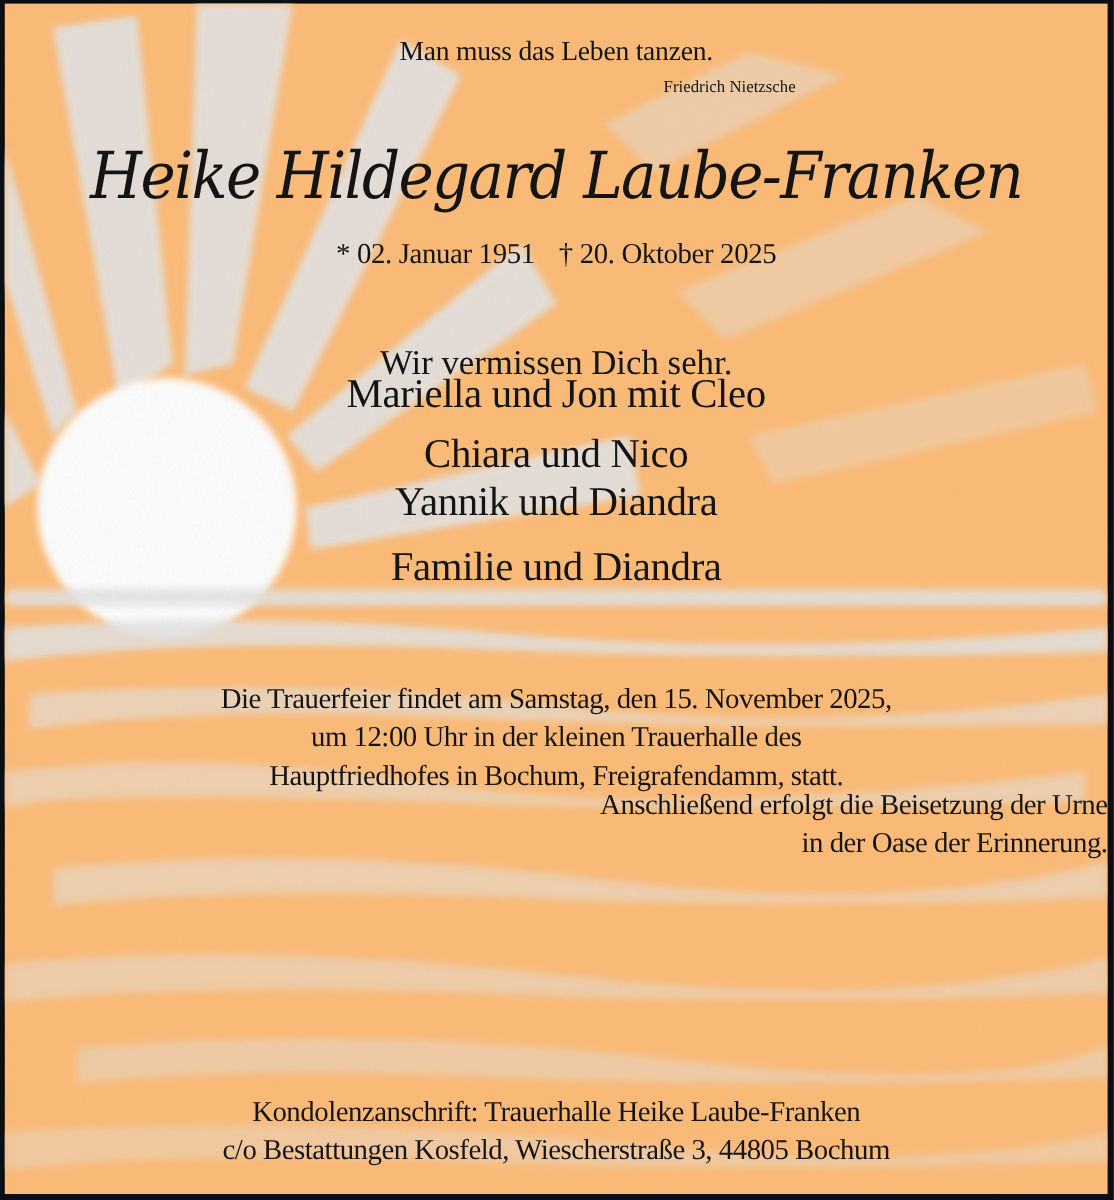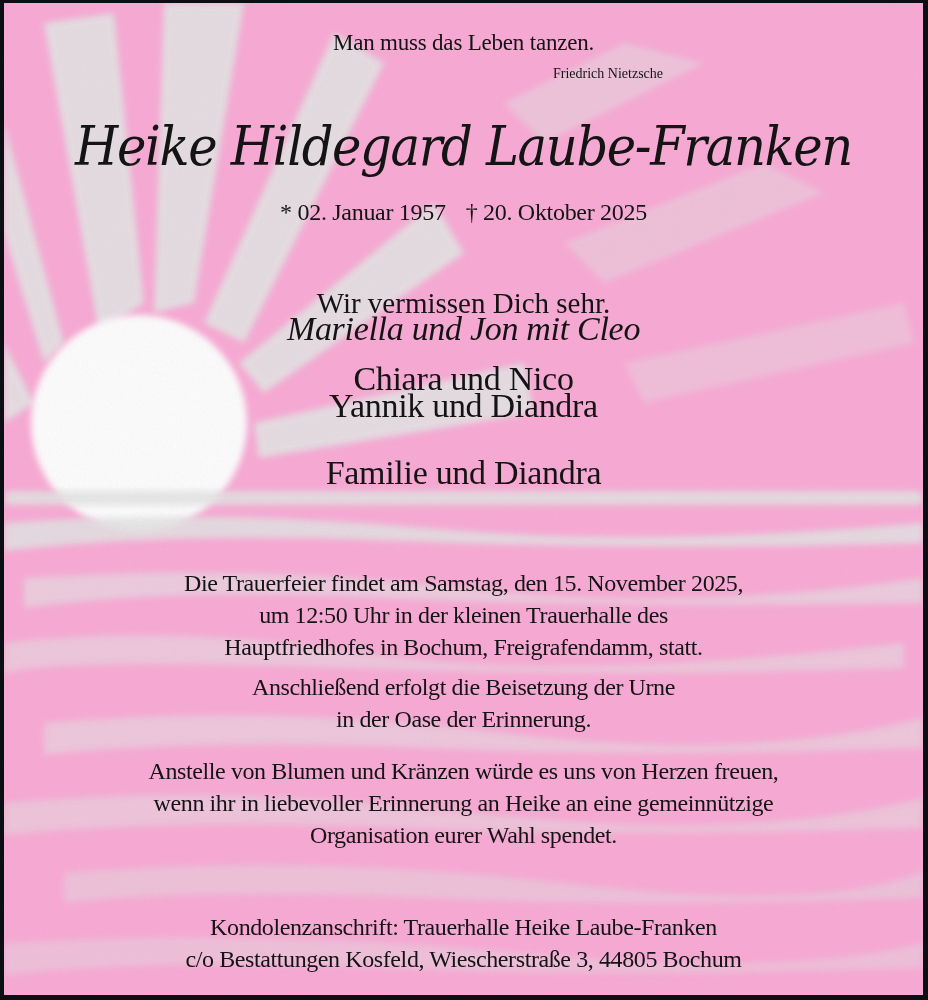--- a/index.html
+++ b/index.html
@@ -9,21 +9,21 @@
       height: 1000px;
       background: #0b0f14;
       overflow: hidden;
     }
     .notice {
       position: absolute;
       left: 4px;
       top: 3px;
       width: 919px;
       height: 992px;
-      background: #f9a8d4;
+      background: #fdba74;
       overflow: hidden;
       font-family: "Liberation Serif", "DejaVu Serif", serif;
       color: #141414;
     }
     .bg {
       position: absolute;
       left: 0; top: 0;
       width: 919px; height: 992px;
       z-index: 0;
     }
@@ -68,31 +68,31 @@
     }
     .dates .gap { display: inline-block; width: 20px; }
     .miss {
       top: 284px;
       font-size: 29px;
     }
     .family {
       font-size: 34px;
       letter-spacing: -0.3px;
     }
-    .fam0 { top: 307px; font-style: italic; }
+    .fam0 { top: 307px; }
     .fam1 { top: 357px; }
-    .fam2 { top: 384px; }
+    .fam2 { top: 397px; }
     .fam3 { top: 451px; }
     .body-text {
       font-size: 24px;
       letter-spacing: -0.4px;
       line-height: 32px;
     }
     .p1 { top: 564px; }
-    .p2 { top: 668px; }
+    .p2 { top: 652px; text-align: right; }
     .p3 { top: 752px; }
     .p4 { top: 908px; }
     .para-line { display: block; }
   </style>
 </head>
 <body>
 
 <div class="notice">
 
   <svg class="bg" viewBox="0 0 919 992" xmlns="http://www.w3.org/2000/svg">
@@ -136,46 +136,41 @@
   </svg>
 
   <div class="content">
     <div class="line quote">Man muss das Leben tanzen.</div>
     <div class="quote-author">Friedrich Nietzsche</div>
 
     <div class="line name">Heike Hildegard Laube-Franken</div>
 
     <div class="line dates">
       <span>*</span>
-      <span>02. Januar 1957</span><span class="gap"></span><span>†</span>
+      <span>02. Januar 1951</span><span class="gap"></span><span>†</span>
       <span>20. Oktober 2025</span>
     </div>
 
     <div class="line miss">Wir vermissen Dich sehr.</div>
 
     <div class="line family fam0">Mariella und Jon mit Cleo</div>
     <div class="line family fam1">Chiara und Nico</div>
     <div class="line family fam2">Yannik und Diandra</div>
     <div class="line family fam3">Familie und Diandra</div>
 
     <div class="line body-text p1">
       <span class="para-line">Die Trauerfeier findet am Samstag, den 15. November 2025,</span>
-      <span class="para-line">um 12:50 Uhr in der kleinen Trauerhalle des</span>
+      <span class="para-line">um 12:00 Uhr in der kleinen Trauerhalle des</span>
       <span class="para-line">Hauptfriedhofes in Bochum, Freigrafendamm, statt.</span>
     </div>
 
     <div class="line body-text p2">
       <span class="para-line">Anschließend erfolgt die Beisetzung der Urne</span>
       <span class="para-line">in der Oase der Erinnerung.</span>
     </div>
 
-    <div class="line body-text p3">
-      <span class="para-line">Anstelle von Blumen und Kränzen würde es uns von Herzen freuen,</span>
-      <span class="para-line">wenn ihr in liebevoller Erinnerung an Heike an eine gemeinnützige</span>
-      <span class="para-line">Organisation eurer Wahl spendet.</span>
-    </div>
 
     <div class="line body-text p4">
       <span class="para-line">Kondolenzanschrift: Trauerhalle Heike Laube-Franken</span>
       <span class="para-line">c/o Bestattungen Kosfeld, Wiescherstraße 3, 44805 Bochum</span>
     </div>
   </div>
 </div>
 
 </body></html>

